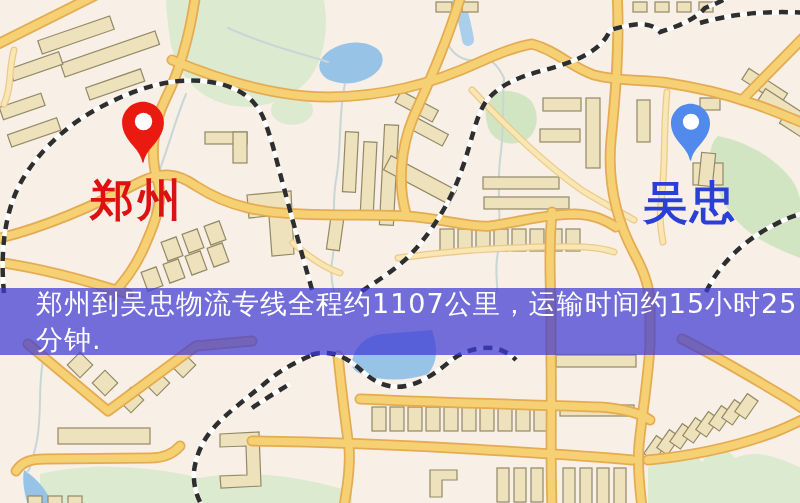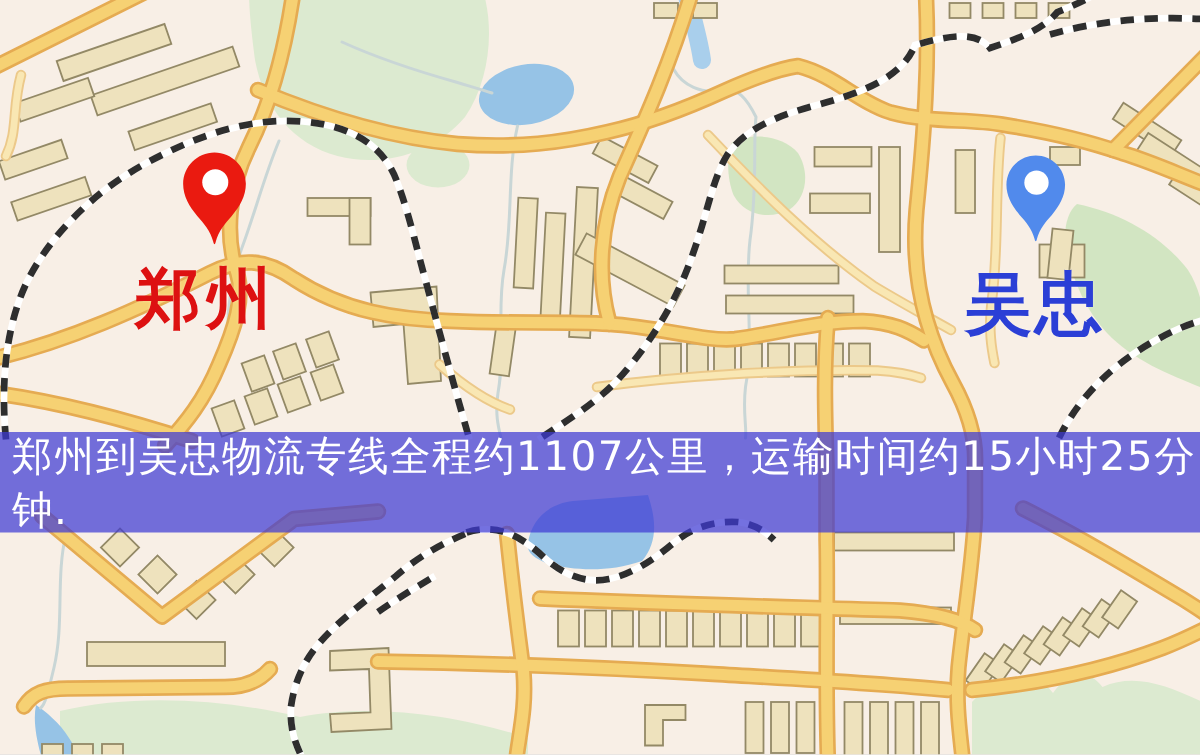--- a/index.html
+++ b/index.html
@@ -17,21 +17,21 @@
   .mroad-casing{fill:none;stroke:var(--road-minor-casing);stroke-width:7;stroke-linecap:round;}
   .mroad-fill{fill:none;stroke:var(--road-minor-fill);stroke-width:4.5;stroke-linecap:round;}
   .rail-under{fill:none;stroke:var(--railway-light);stroke-width:4.5;}
   .rail-over{fill:none;stroke:var(--railway-dark);stroke-width:4.5;stroke-dasharray:9 7;}
   .city-label{position:absolute;font-weight:700;line-height:1;white-space:nowrap;
               text-shadow:0 0 2px rgba(255,255,255,.35);}
   #origin-label{left:90px;top:178px;font-size:44px;letter-spacing:3px;}
   #dest-label{left:643px;top:180px;font-size:45px;letter-spacing:2px;}
   #route-banner{position:absolute;left:0;top:288px;width:800px;height:67px;
                 display:flex;align-items:center;}
-  #route-banner span{font-size:27px;padding-left:8px;letter-spacing:1px;}
+  #route-banner span{font-size:27px;padding-left:36px;letter-spacing:1px;}
   .pin{position:absolute;}
   #origin-pin{left:120px;top:96px;width:46px;height:74px;}
   #dest-pin{left:669px;top:99px;width:43px;height:68px;}
 </style>
 </head>
 <body>
 
 <div id="stage">
 
   <svg id="map-svg" width="800" height="503" viewBox="0 0 800 503">

